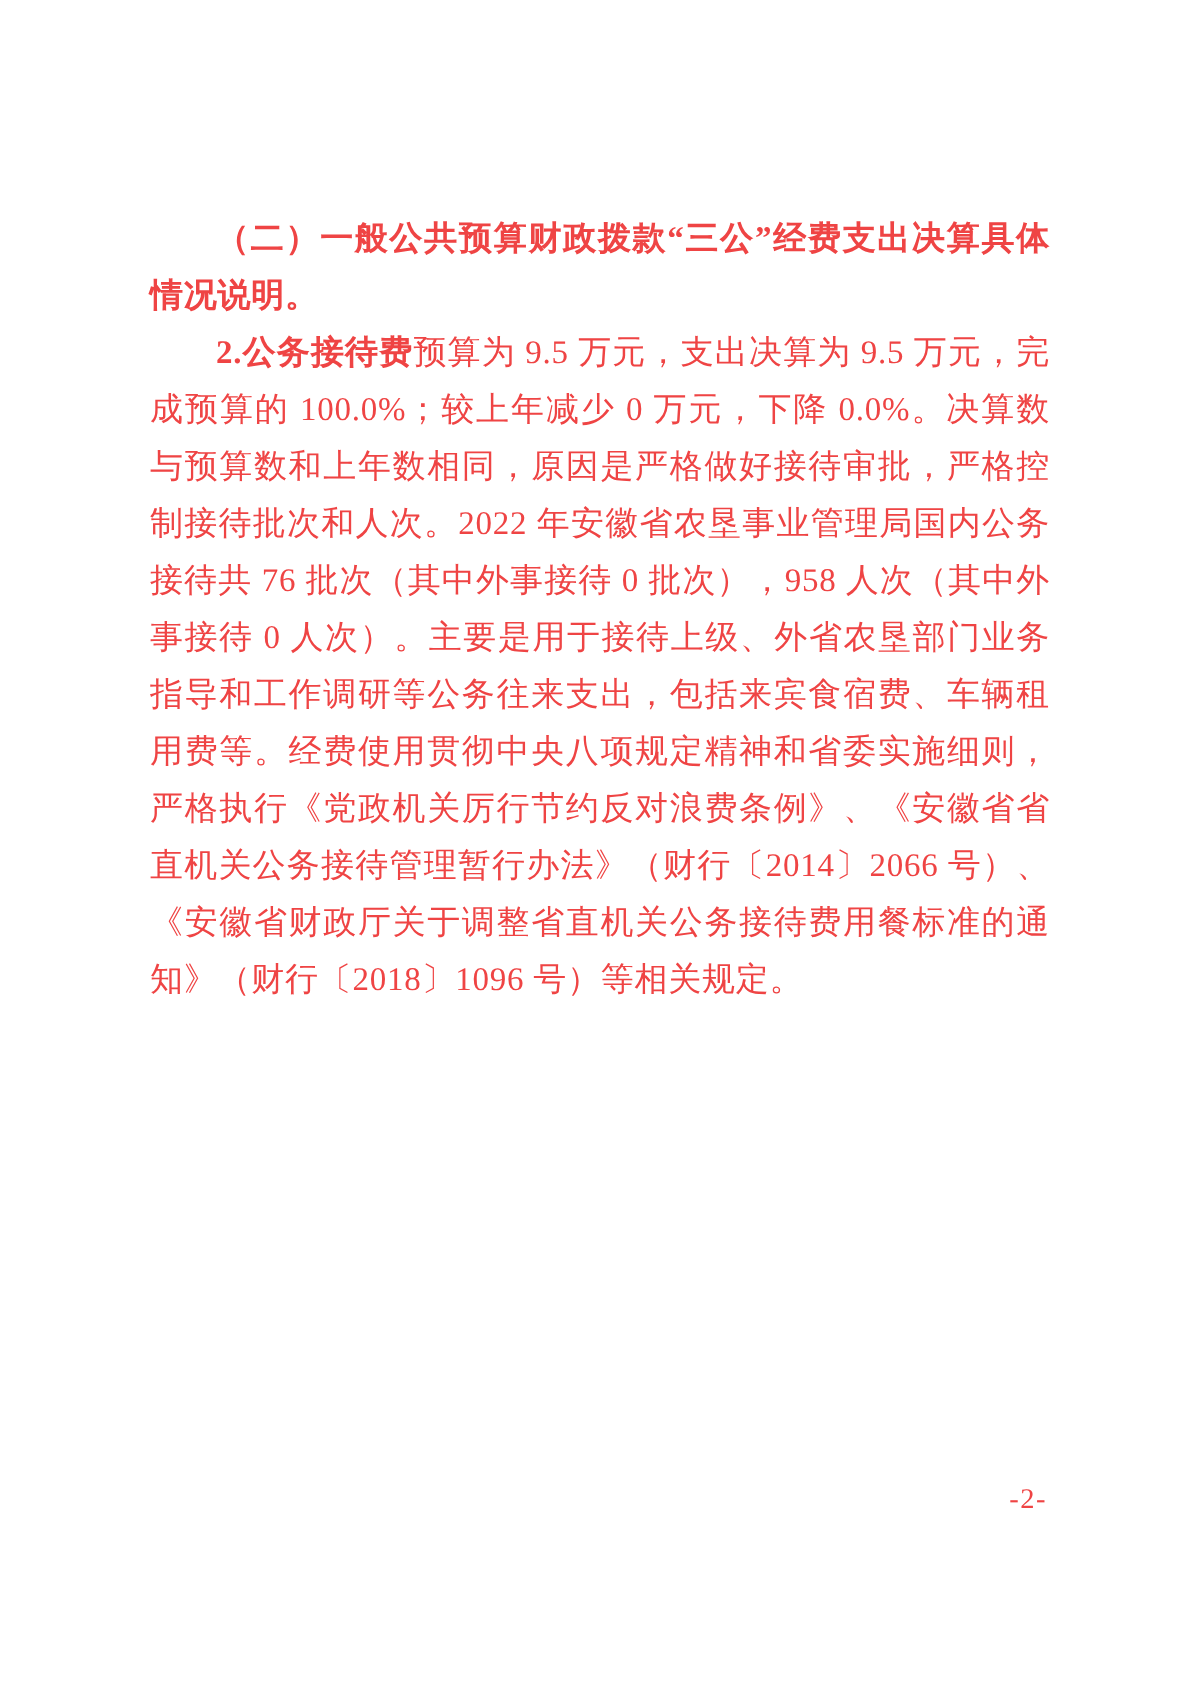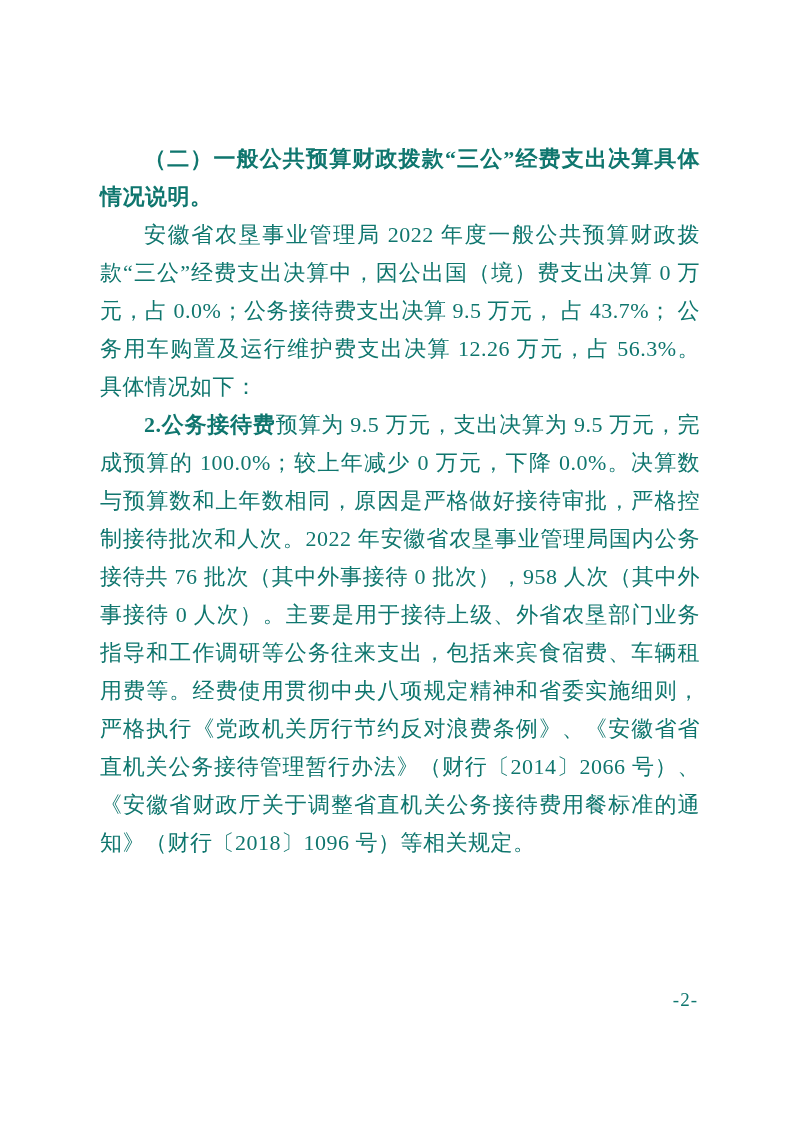--- a/index.html
+++ b/index.html
@@ -5,21 +5,21 @@
   html, body {
     margin: 0;
     padding: 0;
     background: #ffffff;
   }
   .page {
     position: relative;
     width: 794px;
     height: 1123px;
     background: #ffffff;
-    color: #0f766e;
+    color: #ef4444;
     font-family: "Liberation Serif", "DejaVu Serif", serif;
     overflow: hidden;
     box-sizing: border-box;
     border-radius: 13px;
   }
   .content {
     position: absolute;
     left: 100px;
     top: 140px;
     width: 600px;
@@ -51,21 +51,20 @@
   }
 </style>
 </head>
 <body>
 
 <div class="page">
   <div class="content">
 
     <p class="heading">（二）一般公共预算财政拨款“三公”经费支出决算具体情况说明。</p>
 
-    <p class="para"><span>安徽省农垦事业管理局 2022 年度一般公共预算财政拨款“三公”经费支出决算中，因公出国（境）费支出决算 0 万元，占 0.0%；公务接待费支出决算 9.5 万元， 占 43.7%； 公务用车购置及运行维护费支出决算 12.26 万元，占 56.3%。具体情况如下：</span></p>
 
 
     <p class="para"><span class="bold-run">2.公务接待费</span><span>预算为 9.5 万元，支出决算为 9.5 万元，完成预算的 100.0%；较上年减少 0 万元，下降 0.0%。决算数与预算数和上年数相同，原因是严格做好接待审批，严格控制接待批次和人次。2022 年安徽省农垦事业管理局国内公务接待共 76 批次（其中外事接待 0 批次），958 人次（其中外事接待 0 人次）。主要是用于接待上级、外省农垦部门业务指导和工作调研等公务往来支出，包括来宾食宿费、车辆租用费等。经费使用贯彻中央八项规定精神和省委实施细则，严格执行《党政机关厉行节约反对浪费条例》、《安徽省省直机关公务接待管理暂行办法》（财行〔2014〕2066 号）、《安徽省财政厅关于调整省直机关公务接待费用餐标准的通知》（财行〔2018〕1096 号）等相关规定。</span></p>
 
   </div>
 
   <div class="page-number">-2-</div>
 </div>
 
 </body></html>

